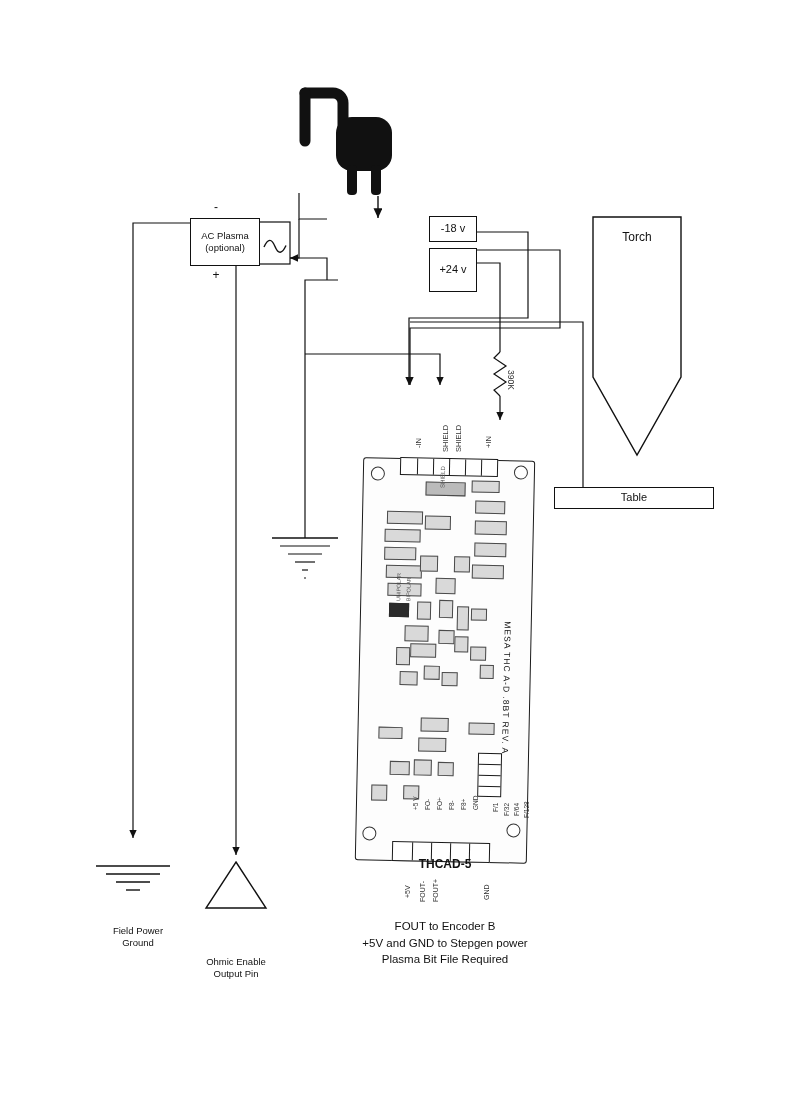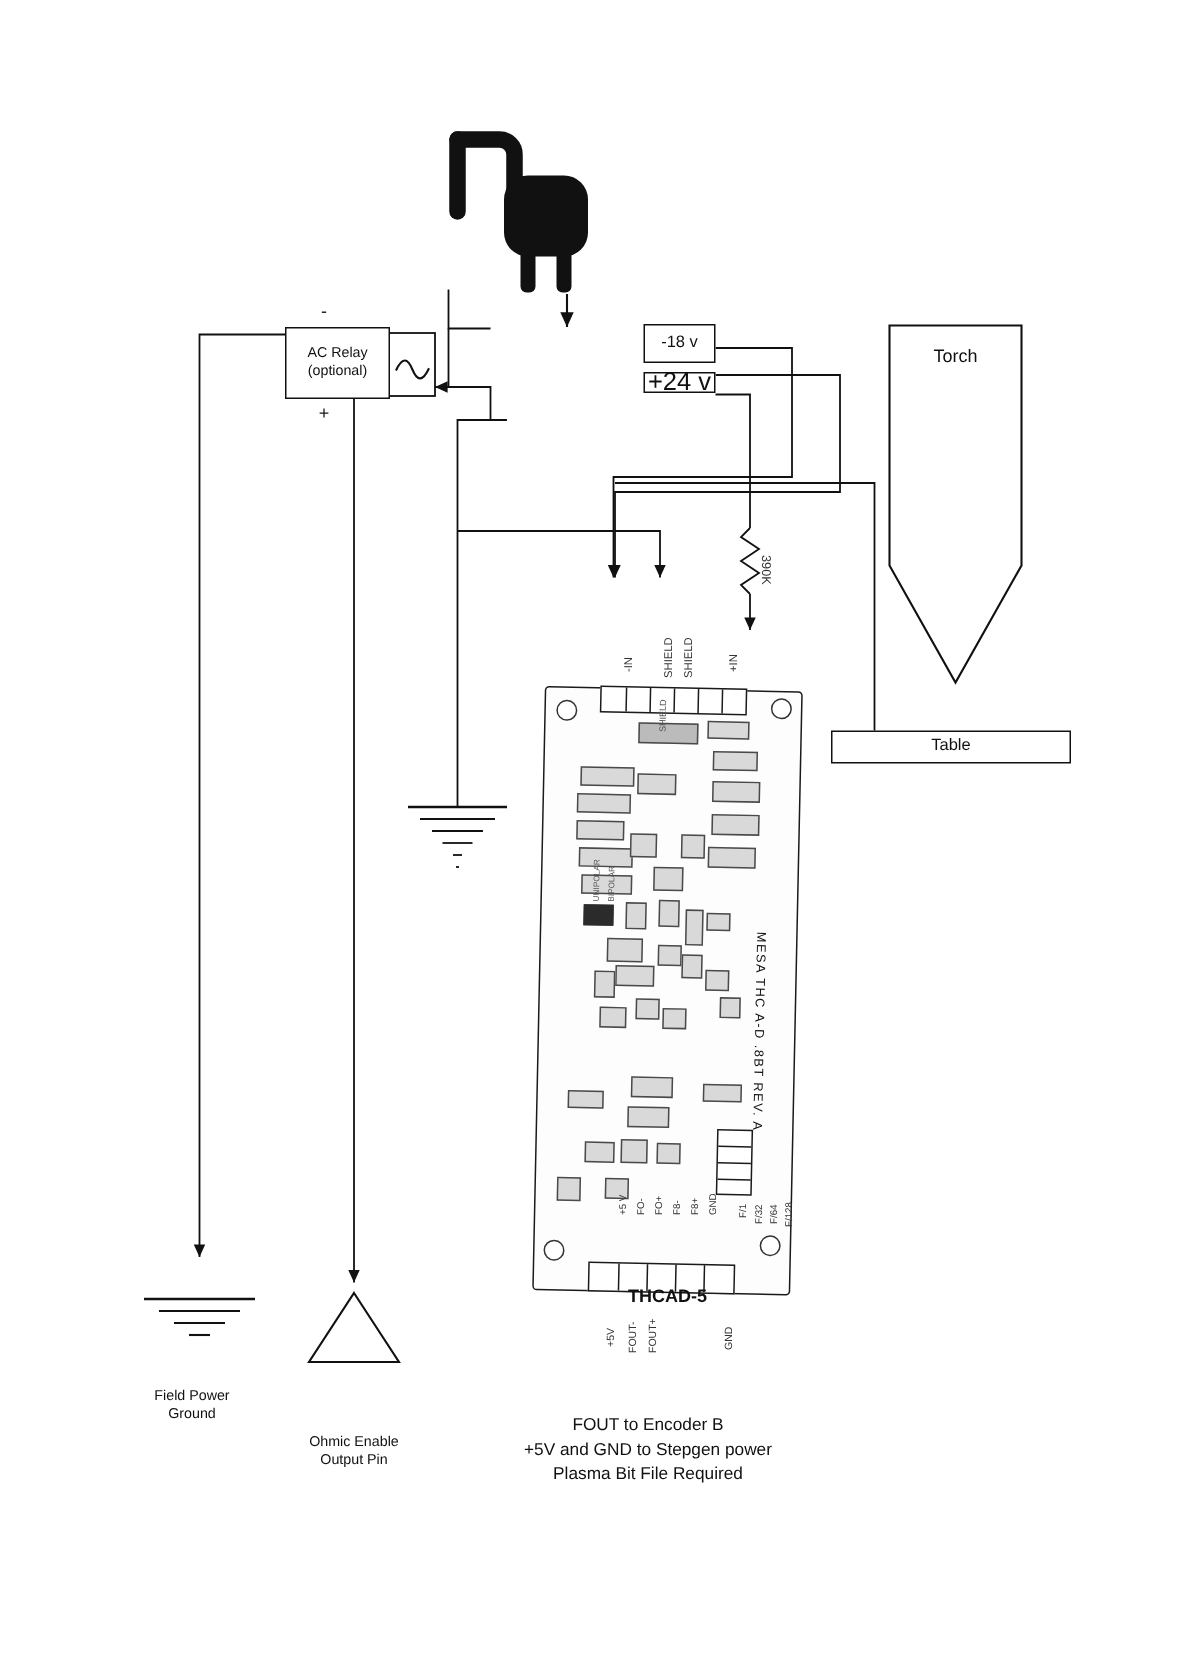--- a/index.html
+++ b/index.html
@@ -186,43 +186,43 @@
 
     <g>
       <path d="M593,217 L681,217 L681,377 L637,455 L593,377 Z" fill="#fff" stroke="#111" stroke-width="1.4"></path>
     </g>
 
     <path d="M583,497 L583,322 L410,322" fill="none" stroke="#111" stroke-width="1.2"></path>
     <path d="M583,497 L554,497" fill="none" stroke="#111" stroke-width="1.2" marker-end="url(#arrow)"></path>
   </svg>
 
   <div class="box" style="left:190px; top:218px; width:70px; height:48px;">
-    <span style="white-space:pre-line;">AC Relay
+    <span style="white-space:pre-line;">AC Plasma
 (optional)</span>
   </div>
   <div class="lbl" style="left:209px; top:200px; width:14px; font-size:12px;">-</div>
   <div class="lbl" style="left:209px; top:268px; width:14px; font-size:12px;">+</div>
 
 
   <div class="box" style="left:429px; top:216px; width:48px; height:26px; font-size:11px;">
     <span>-18 v</span>
   </div>
-  <div class="box" style="left:429px; top:248px; width:48px; height:14px; font-size:17px;">
+  <div class="box" style="left:429px; top:248px; width:48px; height:44px; font-size:11px;">
     <span>+24 v</span>
   </div>
 
   <div class="lbl" style="left:597px; top:230px; width:80px; font-size:12px;">Torch</div>
 
   <div class="box" style="left:554px; top:487px; width:160px; height:22px; font-size:11px;">
     <span>Table</span>
   </div>
 
   <div class="vlabel" style="left:516px; top:370px; transform:rotate(90deg); font-size:8.5px;">390K</div>
 
-  <div class="lbl" style="left:80px; top:925px; width:96px;">Field Power
+  <div class="lbl" style="left:90px; top:925px; width:96px;">Field Power
 Ground</div>
   <div class="lbl" style="left:188px; top:917px; width:96px;margin-top:39px;">Ohmic Enable
 Output Pin</div>
 
   <div class="vlabel" style="left:414px; top:448px; transform:rotate(-90deg);">-IN</div>
   <div class="vlabel" style="left:441px; top:452px; transform:rotate(-90deg);">SHIELD</div>
   <div class="vlabel" style="left:454px; top:452px; transform:rotate(-90deg);">SHIELD</div>
   <div class="vlabel" style="left:484px; top:448px; transform:rotate(-90deg);">+IN</div>
 
   <div id="pcb">
@@ -315,17 +315,17 @@
   <div class="vlabel" style="left:503px; top:816px; transform:rotate(-90deg); font-size:6.5px;">F/32</div>
   <div class="vlabel" style="left:513px; top:816px; transform:rotate(-90deg); font-size:6.5px;">F/64</div>
   <div class="vlabel" style="left:523px; top:818px; transform:rotate(-90deg); font-size:6.5px;">F/128</div>
 
   <div class="vlabel" style="left:404px; top:898px; transform:rotate(-90deg); font-size:7px;">+5V</div>
   <div class="vlabel" style="left:419px; top:902px; transform:rotate(-90deg); font-size:7px;">FOUT-</div>
   <div class="vlabel" style="left:432px; top:902px; transform:rotate(-90deg); font-size:7px;">FOUT+</div>
   <div class="vlabel" style="left:483px; top:900px; transform:rotate(-90deg); font-size:7px;">GND</div>
 
   <div class="title-bold" style="left:352px; top:857px; width:186px;">THCAD-5</div>
-  <div class="caption" style="left:292px; top:918px; width:280px;margin-top:24px;">FOUT to  Encoder B
+  <div class="caption" style="left:305px; top:918px; width:280px;">FOUT to  Encoder B
 +5V and GND to Stepgen power
 Plasma Bit File Required</div>
 
 </div>
 
 </body></html>

